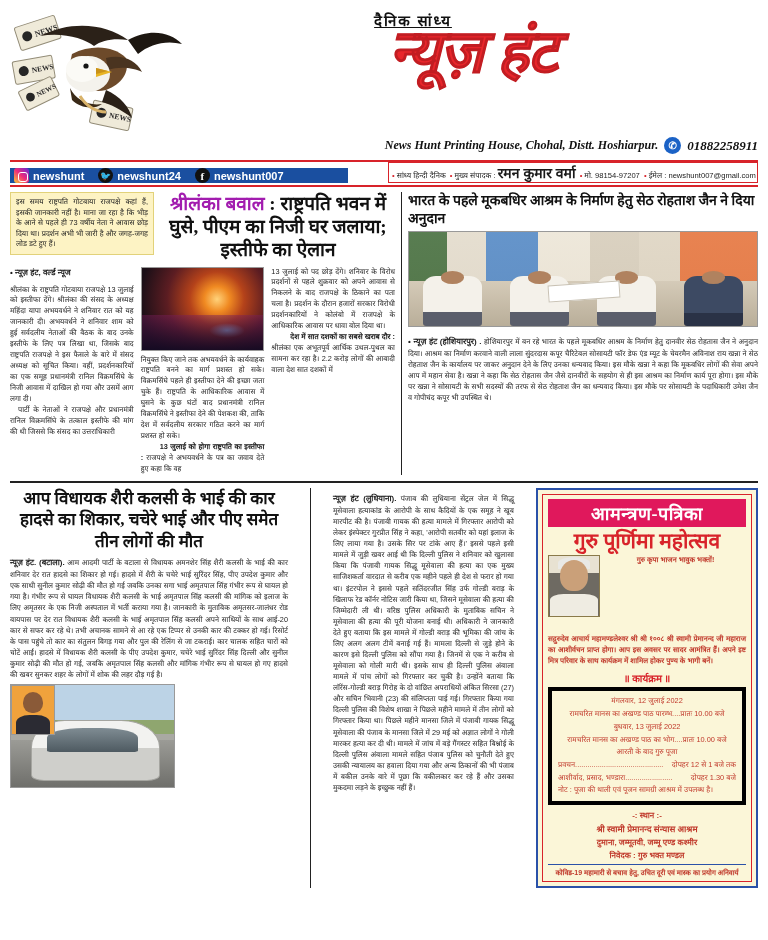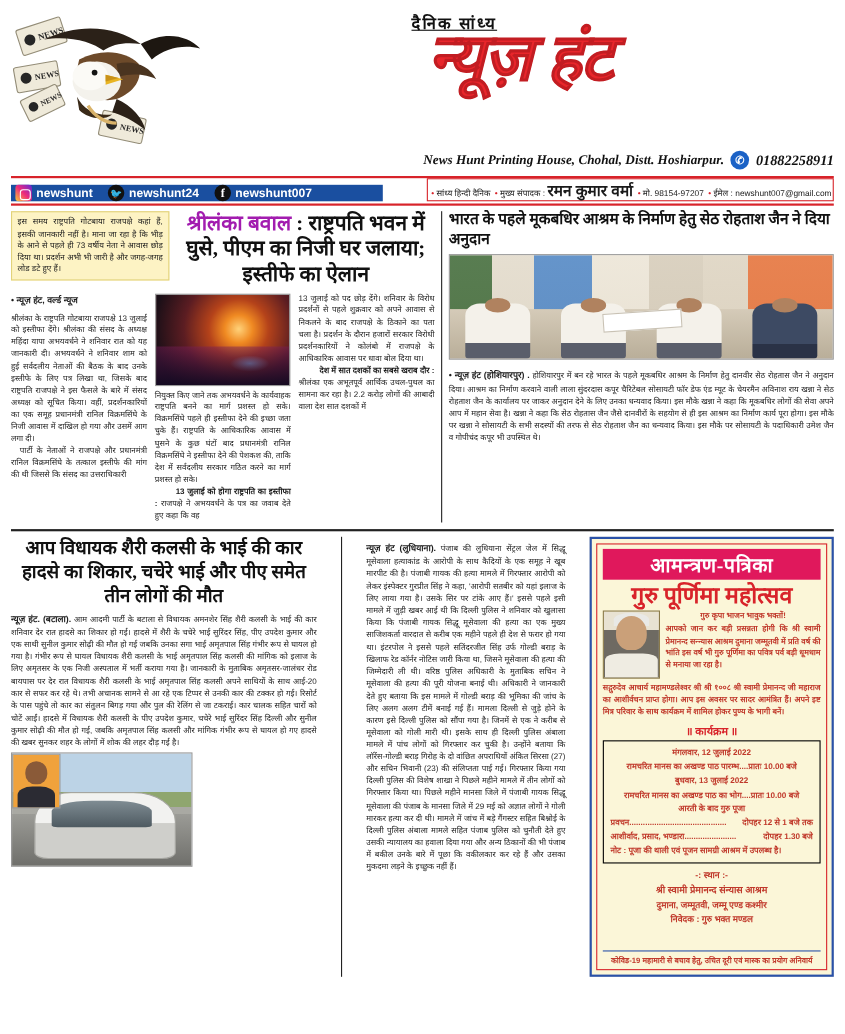--- a/index.html
+++ b/index.html
@@ -259,27 +259,27 @@
     flex:0 0 52px;height:62px;border:1px solid #8a7a4a;box-sizing:border-box;
     background:linear-gradient(180deg,#e8e2d2 0 28%, #6e6a62 28% 100%);position:relative;overflow:hidden;
   }
   .guru-photo .g-head{position:absolute;left:22%;top:6%;width:56%;height:52%;background:#caa079;border-radius:50% 50% 44% 44%;}
   .guru-photo .g-hair{position:absolute;left:18%;top:2%;width:64%;height:20%;background:#e9e9e6;border-radius:50% 50% 0 0;}
   .guru-photo .g-body{position:absolute;left:2%;bottom:0;width:96%;height:36%;background:#efece2;border-radius:28% 28% 0 0;}
   .ad-greet{
     flex:1 1 auto;font-size:7.2px;line-height:1.45;color:#c0392b;text-align:justify;font-weight:bold;
   }
   .ad-greet .g1{display:block;text-align:center;margin-bottom:2px;}
-  .ad-para{font-size:7.2px;line-height:1.5;color:#c0392b;text-align:justify;margin-top:3px;font-weight:bold;}
+  .ad-para{font-size:7.2px;line-height:1.5;color:#c0392b;text-align:justify;margin-top:17px;font-weight:bold;}
   .ad-prog-head{
     text-align:center;color:#d8232a;font-weight:bold;font-size:10px;
     font-family:"Liberation Serif",serif;margin:5px 0 2px;
   }
   .ad-prog{
-    border:1px solid #000000;padding:4px 6px;font-size:7.4px;line-height:1.72;color:#c0392b;font-weight:bold;
+    border:4px solid #000000;padding:4px 6px;font-size:7.4px;line-height:1.72;color:#c0392b;font-weight:normal;
   }
   .ad-prog .day{text-align:center;}
   .ad-prog .line{display:flex;justify-content:space-between;gap:4px;}
   .ad-prog .center{text-align:center;display:block;}
   .ad-place{text-align:center;font-size:8px;line-height:1.6;color:#c0392b;font-weight:bold;margin-top:5px;}
   .ad-place .ph{font-size:8.6px;}
   .ad-covid{
     border-top:1px solid #2a51a8;margin-top:auto;padding-top:3px;
     text-align:center;font-size:7px;color:#c0392b;font-weight:bold;
   }
@@ -472,21 +472,20 @@
           <div class="ad-main-title">गुरु पूर्णिमा महोत्सव</div>
 
           <div class="ad-top">
             <div class="guru-photo">
               <span class="g-hair"></span>
                 <span class="g-head"></span>
                 <span class="g-body"></span>
             </div>
             <div class="ad-greet">
               <span class="g1">गुरु कृपा भाजन भावुक भक्तों!</span>
-              <span>आपको जान कर बड़ी प्रसन्नता होगी कि श्री स्वामी प्रेमानन्द सन्न्यास आश्रम दुमाना जम्मूतवी में प्रति वर्ष की भांति इस वर्ष भी गुरु पूर्णिमा का पवित्र पर्व बड़ी धूमधाम से मनाया जा रहा है।</span>
             </div>
           </div>
 
           <div class="ad-para">सद्गुरुदेव आचार्य महामण्डलेश्वर श्री श्री १००८ श्री स्वामी प्रेमानन्द जी महाराज का आशीर्वचन प्राप्त होगा। आप इस अवसर पर सादर आमंत्रित हैं। अपने इष्ट मित्र परिवार के साथ कार्यक्रम में शामिल होकर पुण्य के भागी बनें।</div>
 
           <div class="ad-prog-head">॥ कार्यक्रम ॥</div>
           <div class="ad-prog">
             <div class="day">मंगलवार, 12 जुलाई 2022</div>
             <div class="center">रामचरित मानस का अखण्ड पाठ पारम्भ....प्रातः 10.00 बजे</div>
             <div class="day">बुधवार, 13 जुलाई 2022</div>

